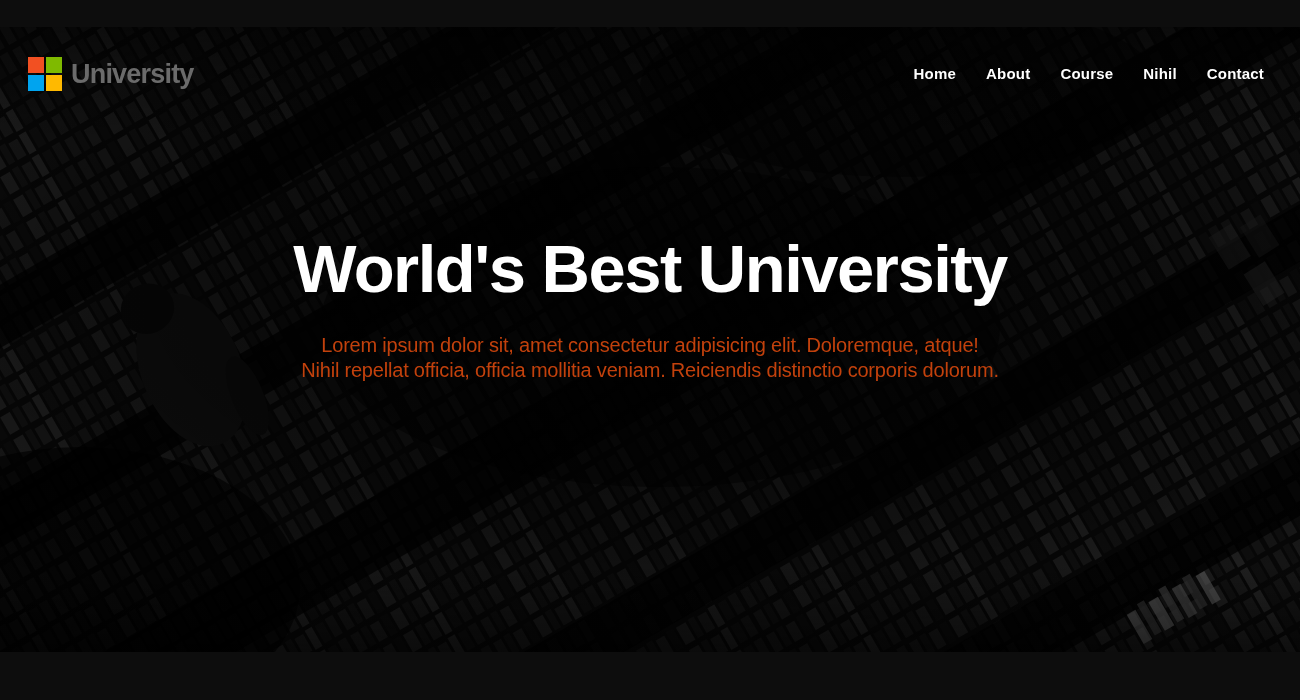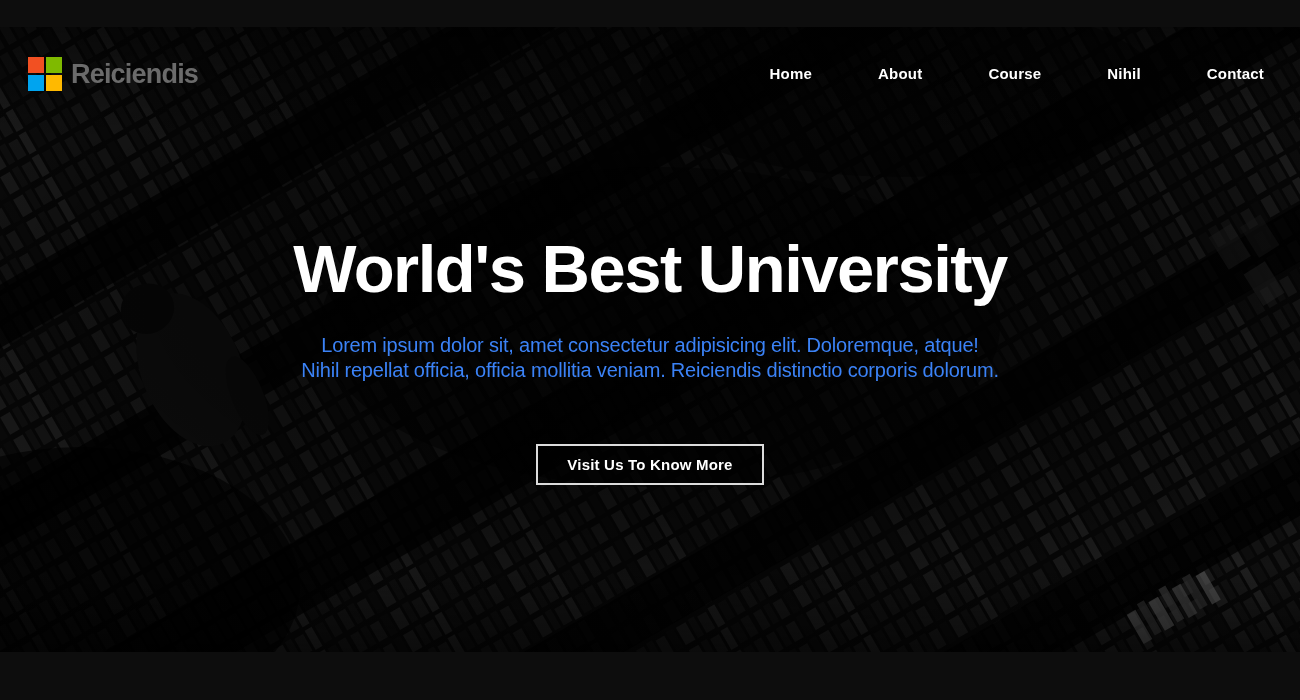--- a/index.html
+++ b/index.html
@@ -26,35 +26,35 @@
   .logo-grid{display:grid;grid-template-columns:16px 16px;grid-template-rows:16px 16px;gap:2px}
   .sq{width:16px;height:16px}
   .sq-red{background:#f25022}
   .sq-green{background:#7fba00}
   .sq-blue{background:#00a4ef}
   .sq-yellow{background:#ffb900}
   .brand{font-size:27px;font-weight:700;letter-spacing:-0.8px;color:#6b6b6b}
   nav ul{display:flex;gap:30px;list-style:none;margin:0;padding:0}
   nav a{
     color:#ffffff;font-size:15px;font-weight:700;
-    text-decoration:none;letter-spacing:.2px;cursor:pointer;margin-left:36px;
+    text-decoration:none;letter-spacing:.2px;cursor:pointer;
   }
   
   .content{
     position:absolute;top:185px;left:0;width:100%;
     text-align:center;color:#fff;z-index:4;
   }
   h1{
     margin:18px;font-size:67px;font-weight:700;letter-spacing:-1.5px;
     color:#ffffff;
   }
   .desc{
     margin:26px auto 0;max-width:800px;
     font-size:20px;line-height:25px;font-weight:400;
-    color:#3b82f6;letter-spacing:-0.2px;
+    color:#c2410c;letter-spacing:-0.2px;
   }
   .desc span{display:block}
   .cta{
     margin-top:61px;display:inline-block;
     padding:10px 29px;border:2px solid #dcdcdc;
     background:rgba(0,0,0,0.35);
     color:#ffffff;font-size:15px;font-weight:600;letter-spacing:.2px;
     font-family:"Liberation Sans",sans-serif;cursor:pointer;
   }
 </style>
@@ -135,35 +135,34 @@
   </svg>
 
   <div class="header">
     <div class="logo">
       <div class="logo-grid">
         <div class="sq sq-red"></div>
         <div class="sq sq-green"></div>
         <div class="sq sq-blue"></div>
         <div class="sq sq-yellow"></div>
       </div>
-      <span class="brand">Reiciendis</span>
+      <span class="brand">University</span>
     </div>
     <nav>
       <ul>
         <li><a href="#">Home</a></li>
         <li><a href="#">About</a></li>
         <li><a href="#">Course</a></li>
         <li><a href="#">Nihil</a></li>
         <li><a href="#">Contact</a></li>
       </ul>
     </nav>
   </div>
 
   <div class="content">
     <h1>World's Best University</h1>
     <p class="desc">
       <span>Lorem ipsum dolor sit, amet consectetur adipisicing elit. Doloremque, atque!</span>
       <span>Nihil repellat officia, officia mollitia veniam. Reiciendis distinctio corporis dolorum.</span>
     </p>
-    <button class="cta">Visit Us To Know More</button>
   </div>
 
 </div>
 
 </body></html>

